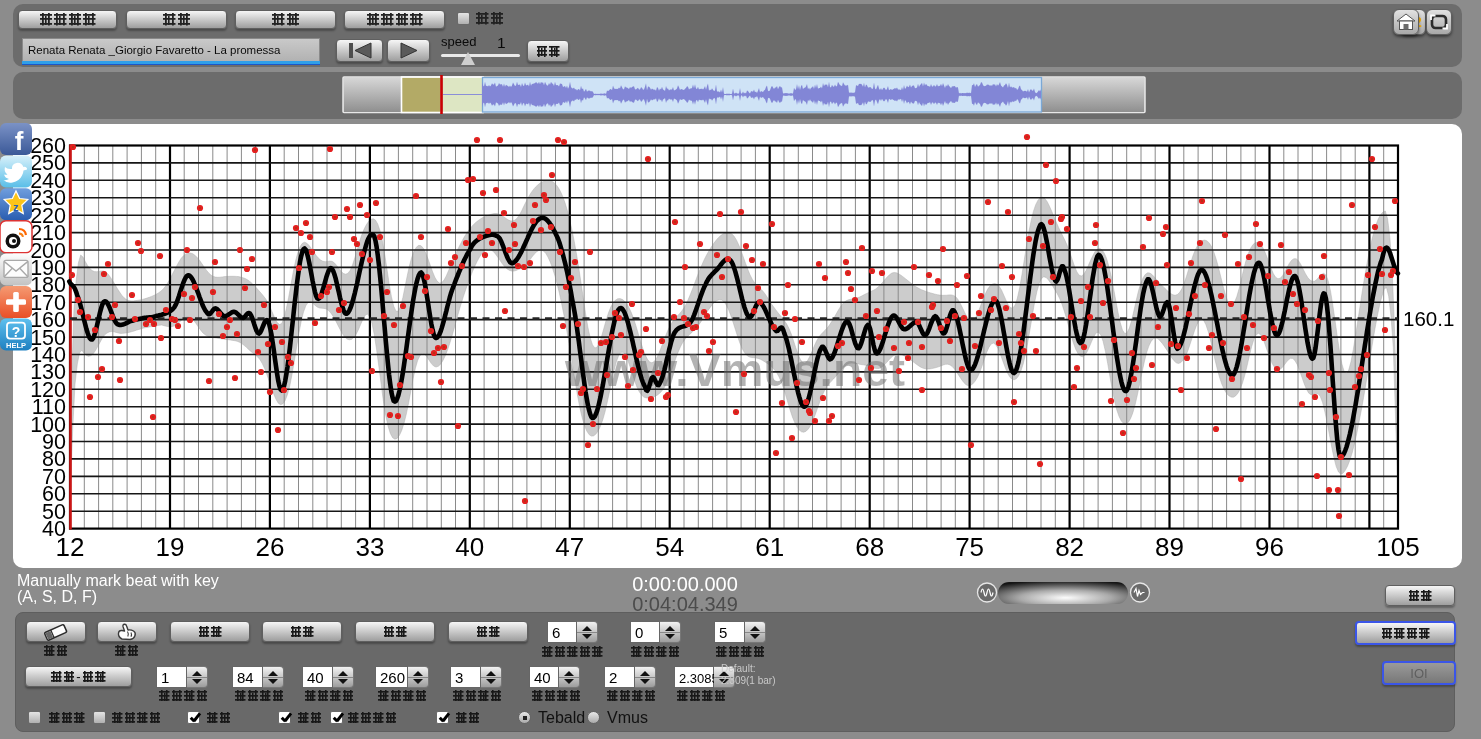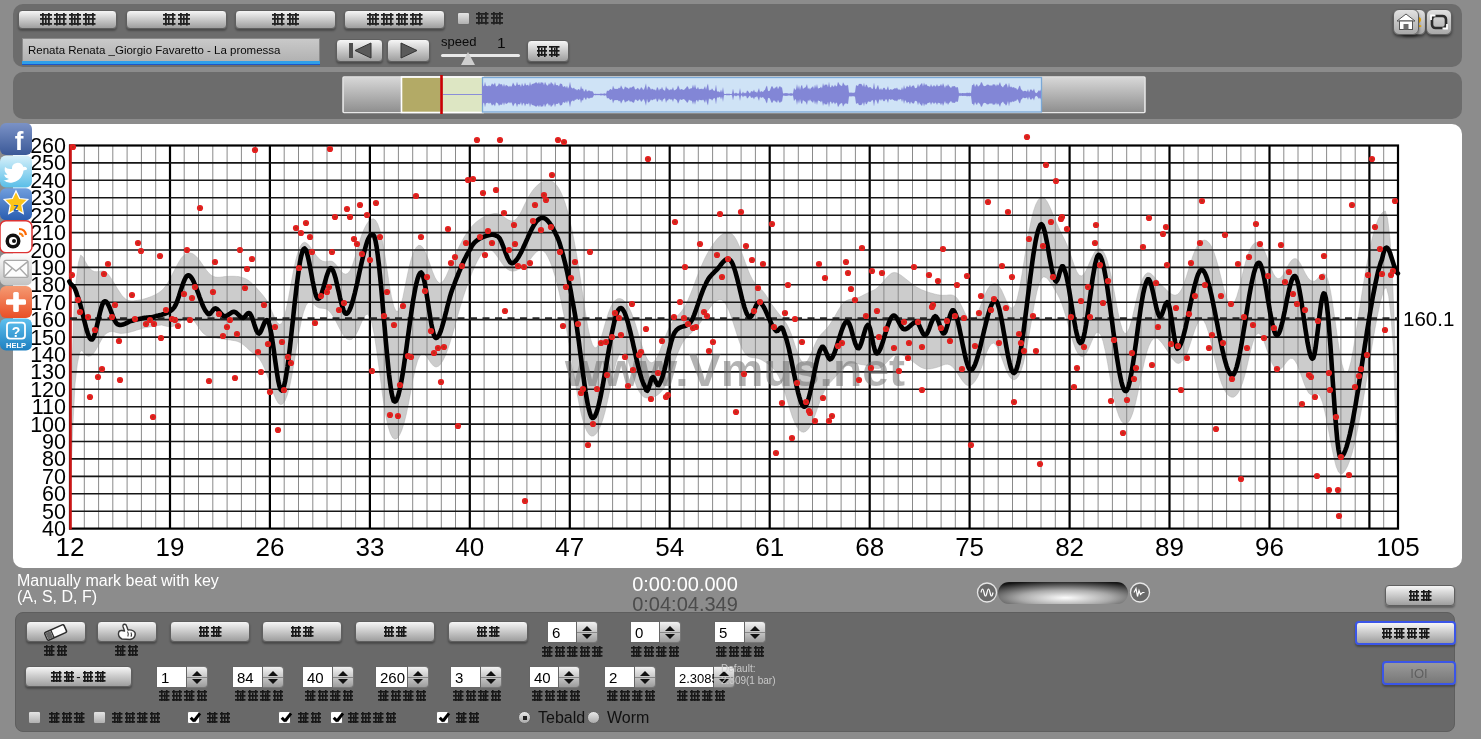--- a/index.html
+++ b/index.html
@@ -1303,12 +1303,12 @@
   </div>
 <div class="cb cbc" style="left:436px;top:711px"></div>
 <div class="lab" style="left:455px;top:712px">
     <i class="cs"></i>
     <i class="cs"></i>
   </div>
 <div class="abs" style="left:518px;top:711px;width:13px;height:13px;border-radius:50%;border:1px solid #666;background:linear-gradient(#e8e8e8,#aaa)"></div>
 <div class="abs" style="left:522.5px;top:715.5px;width:4.5px;height:4.5px;background:#222"></div>
 <div class="abs" style="left:538px;top:709px;font-size:16px;color:#111">Tebald</div>
 <div class="abs" style="left:587px;top:711px;width:13px;height:13px;border-radius:50%;border:1px solid #666;background:linear-gradient(#e8e8e8,#aaa)"></div>
-<div class="abs" style="left:607px;top:709px;font-size:16px;color:#111">Worm</div>
+<div class="abs" style="left:607px;top:709px;font-size:16px;color:#111">Vmus</div>
 </body></html>

